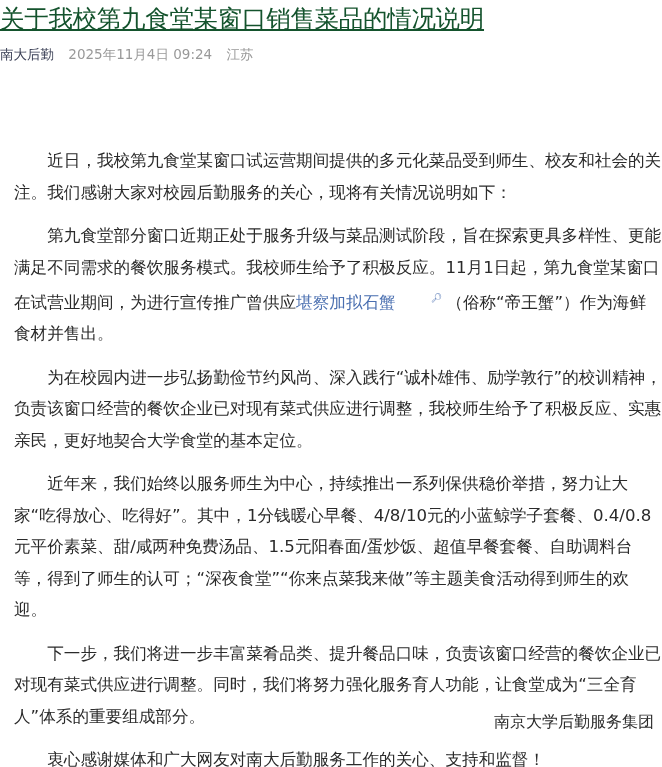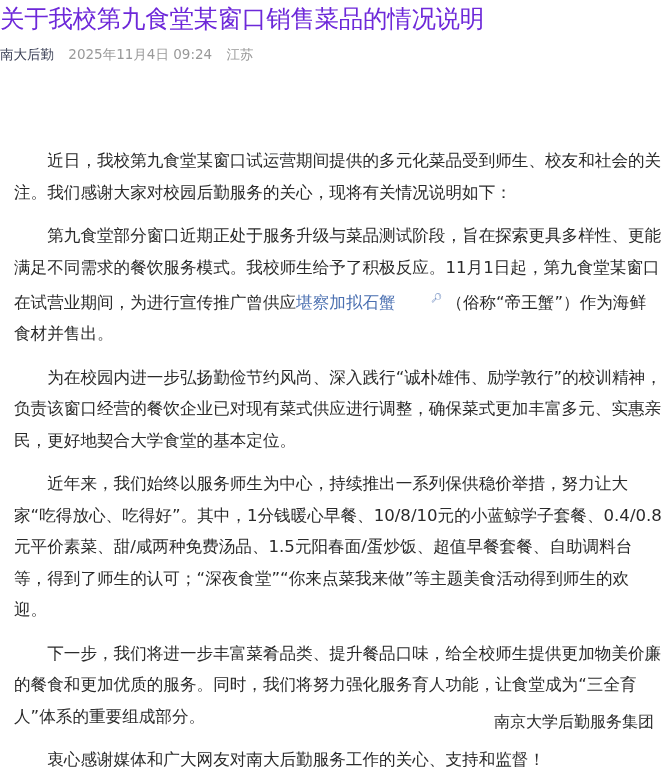--- a/index.html
+++ b/index.html
@@ -1,20 +1,20 @@
 <!DOCTYPE html>
 <html><head>
 <meta charset="utf-8">
 <style>
   * { box-sizing: border-box; margin: 0; padding: 0; }
   html, body { width: 662px; height: 767px; background: #ffffff; overflow: hidden; }
   body { font-family: "DejaVu Sans", "Liberation Sans", sans-serif; color: #222; position: relative; }
   .title {
     position: absolute; left: 0; top: 4px; width: 662px;
-    font-size: 24.5px; line-height: 30px; color: #6d28d9; white-space: nowrap; letter-spacing: -0.3px;
+    font-size: 24.5px; line-height: 30px; color: #14532d; white-space: nowrap; letter-spacing: -0.3px; text-decoration: underline;
   }
   .meta {
     position: absolute; left: 0; top: 45px; font-size: 13.5px; line-height: 18px; color: #999;
     white-space: nowrap;
   }
   .meta .author { color: #3a3f55; margin-right: 10px; }
   .meta .date { margin-right: 10px; }
   .body {
     position: absolute; left: 14px; top: 97px; width: 648px;
     font-size: 16.6px; line-height: 31.5px; color: #2a2a2a;
@@ -35,21 +35,21 @@
 
 <div class="meta">
   <span class="author">南大后勤</span>
   <span class="date">2025年11月4日 09:24</span>
   <span class="loc">江苏</span>
 </div>
 
 <div class="body">
   <p>近日，我校第九食堂某窗口试运营期间提供的多元化菜品受到师生、校友和社会的关注。我们感谢大家对校园后勤服务的关心，现将有关情况说明如下：</p>
   <p><span>第九食堂部分窗口近期正处于服务升级与菜品测试阶段，旨在探索更具多样性、更能满足不同需求的餐饮服务模式。我校师生给予了积极反应。11月1日起，第九食堂某窗口在试营业期间，为进行宣传推广曾供应</span><span class="link">堪察加拟石蟹</span><span class="search-icon">🔎︎</span><span>（俗称“帝王蟹”）作为海鲜食材并售出。</span></p>
-  <p>为在校园内进一步弘扬勤俭节约风尚、深入践行“诚朴雄伟、励学敦行”的校训精神，负责该窗口经营的餐饮企业已对现有菜式供应进行调整，确保菜式更加丰富多元、实惠亲民，更好地契合大学食堂的基本定位。</p>
-  <p>近年来，我们始终以服务师生为中心，持续推出一系列保供稳价举措，努力让大家“吃得放心、吃得好”。其中，1分钱暖心早餐、10/8/10元的小蓝鲸学子套餐、0.4/0.8元平价素菜、甜/咸两种免费汤品、1.5元阳春面/蛋炒饭、超值早餐套餐、自助调料台等，得到了师生的认可；“深夜食堂”“你来点菜我来做”等主题美食活动得到师生的欢迎。</p>
-  <p>下一步，我们将进一步丰富菜肴品类、提升餐品口味，给全校师生提供更加物美价廉的餐食和更加优质的服务。同时，我们将努力强化服务育人功能，让食堂成为“三全育人”体系的重要组成部分。</p>
+  <p>为在校园内进一步弘扬勤俭节约风尚、深入践行“诚朴雄伟、励学敦行”的校训精神，负责该窗口经营的餐饮企业已对现有菜式供应进行调整，我校师生给予了积极反应、实惠亲民，更好地契合大学食堂的基本定位。</p>
+  <p>近年来，我们始终以服务师生为中心，持续推出一系列保供稳价举措，努力让大家“吃得放心、吃得好”。其中，1分钱暖心早餐、4/8/10元的小蓝鲸学子套餐、0.4/0.8元平价素菜、甜/咸两种免费汤品、1.5元阳春面/蛋炒饭、超值早餐套餐、自助调料台等，得到了师生的认可；“深夜食堂”“你来点菜我来做”等主题美食活动得到师生的欢迎。</p>
+  <p>下一步，我们将进一步丰富菜肴品类、提升餐品口味，负责该窗口经营的餐饮企业已对现有菜式供应进行调整。同时，我们将努力强化服务育人功能，让食堂成为“三全育人”体系的重要组成部分。</p>
   <p>衷心感谢媒体和广大网友对南大后勤服务工作的关心、支持和监督！</p>
 </div>
 
 <div class="sign">
   <div>南京大学后勤服务集团</div>
 </div>
 
 </body></html>

